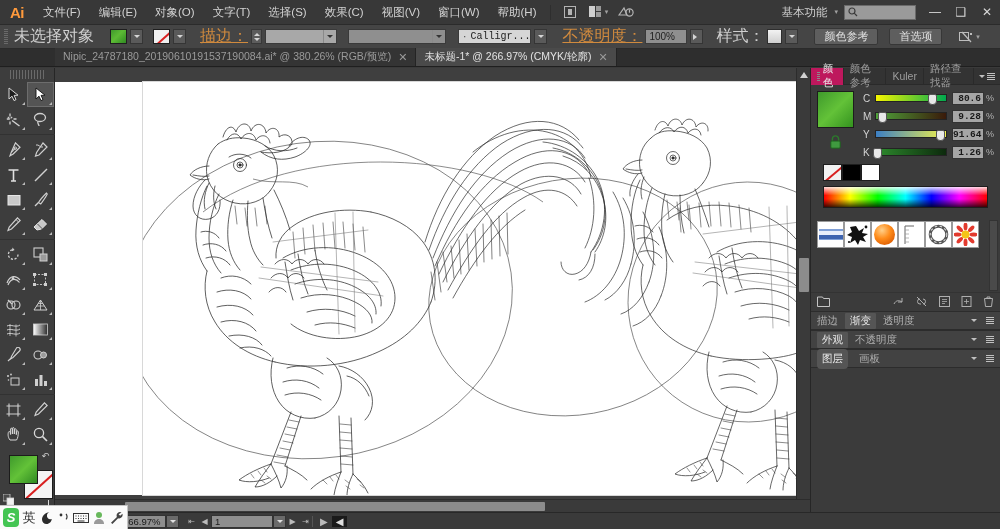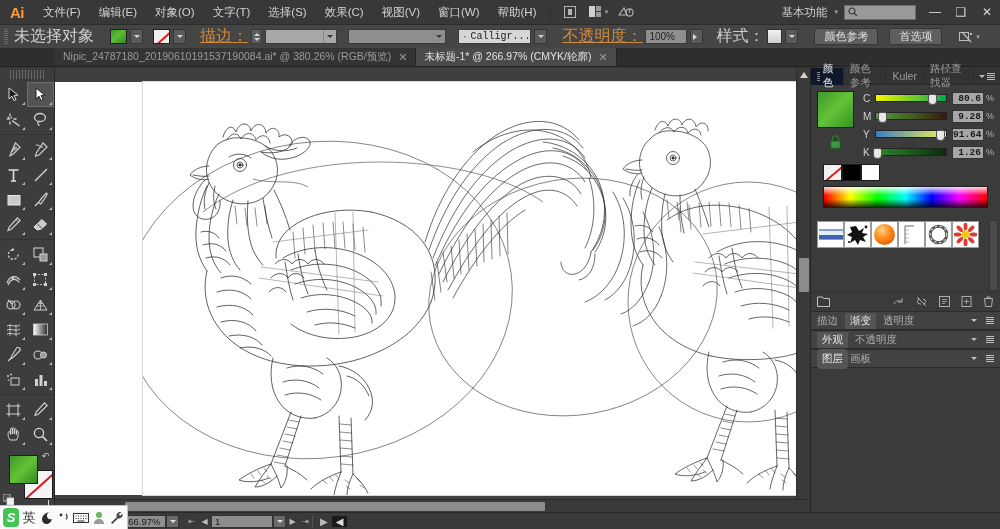--- a/index.html
+++ b/index.html
@@ -203,21 +203,21 @@
     background:#3b3b3b; border-left:1px solid #262626;
   }
   .ptabs{
     height:17px; background:#333; display:flex; align-items:center;
     border-bottom:1px solid #2a2a2a;
   }
   .ptab{
     height:17px; padding:0 6px; display:flex; align-items:center; font-size:10.5px;
     color:#9d9d9d; border-right:1px solid #2a2a2a;
   }
-  .ptab.active{ background:#0f172a; color:#e8e8e8; }
+  .ptab.active{ background:#be185d; color:#e8e8e8; }
   .ptab .grip{ width:4px;height:9px; margin-right:3px;
     background:repeating-linear-gradient(to bottom,#8a8a8a 0 1px,transparent 1px 2px); }
   .pmenu{ margin-left:auto; padding:0 5px; display:flex; align-items:center; gap:2px; }
   .pmenu .ar{ border-left:3px solid transparent; border-right:3px solid transparent;
     border-top:3px solid #c0c0c0; }
   .pmenu .lines{ width:8px; height:7px;
     background:repeating-linear-gradient(to bottom,#c0c0c0 0 1px,transparent 1px 2px); }
 
   .colorbody{ padding:5px 6px 3px; position:relative; }
   .colorbig{
@@ -1181,21 +1181,21 @@
     <div class="collapsebar">
       <span style="color:#e8e8e8;background:#555;padding:1px 5px;border-radius:1px">外观</span>
       <span style="color:#b0b0b0;margin-left:7px">不透明度</span>
       <span class="cb-right">
           <i class="ar" style="border-left:3px solid transparent;border-right:3px solid transparent;border-top:3px solid #c0c0c0"></i>
           <i class="lines" style="width:8px;height:7px;background:repeating-linear-gradient(to bottom,#c0c0c0 0 1px,transparent 1px 2px)"></i>
         </span>
     </div>
     <div class="collapsebar">
       <span style="color:#e8e8e8;background:#555;padding:3px 5px;border-radius:4px">图层</span>
-      <span style="color:#b0b0b0;margin-left:2px">画板</span>
+      <span style="color:#b0b0b0;margin-left:11px">画板</span>
       <span class="cb-right">
           <i class="ar" style="border-left:3px solid transparent;border-right:3px solid transparent;border-top:3px solid #c0c0c0"></i>
           <i class="lines" style="width:8px;height:7px;background:repeating-linear-gradient(to bottom,#c0c0c0 0 1px,transparent 1px 2px)"></i>
         </span>
     </div>
     <div style="flex:1;background:#3b3b3b"></div>
   </div>
 
   <div class="statusbar">
     <div class="st-zoom">266.97%</div>

